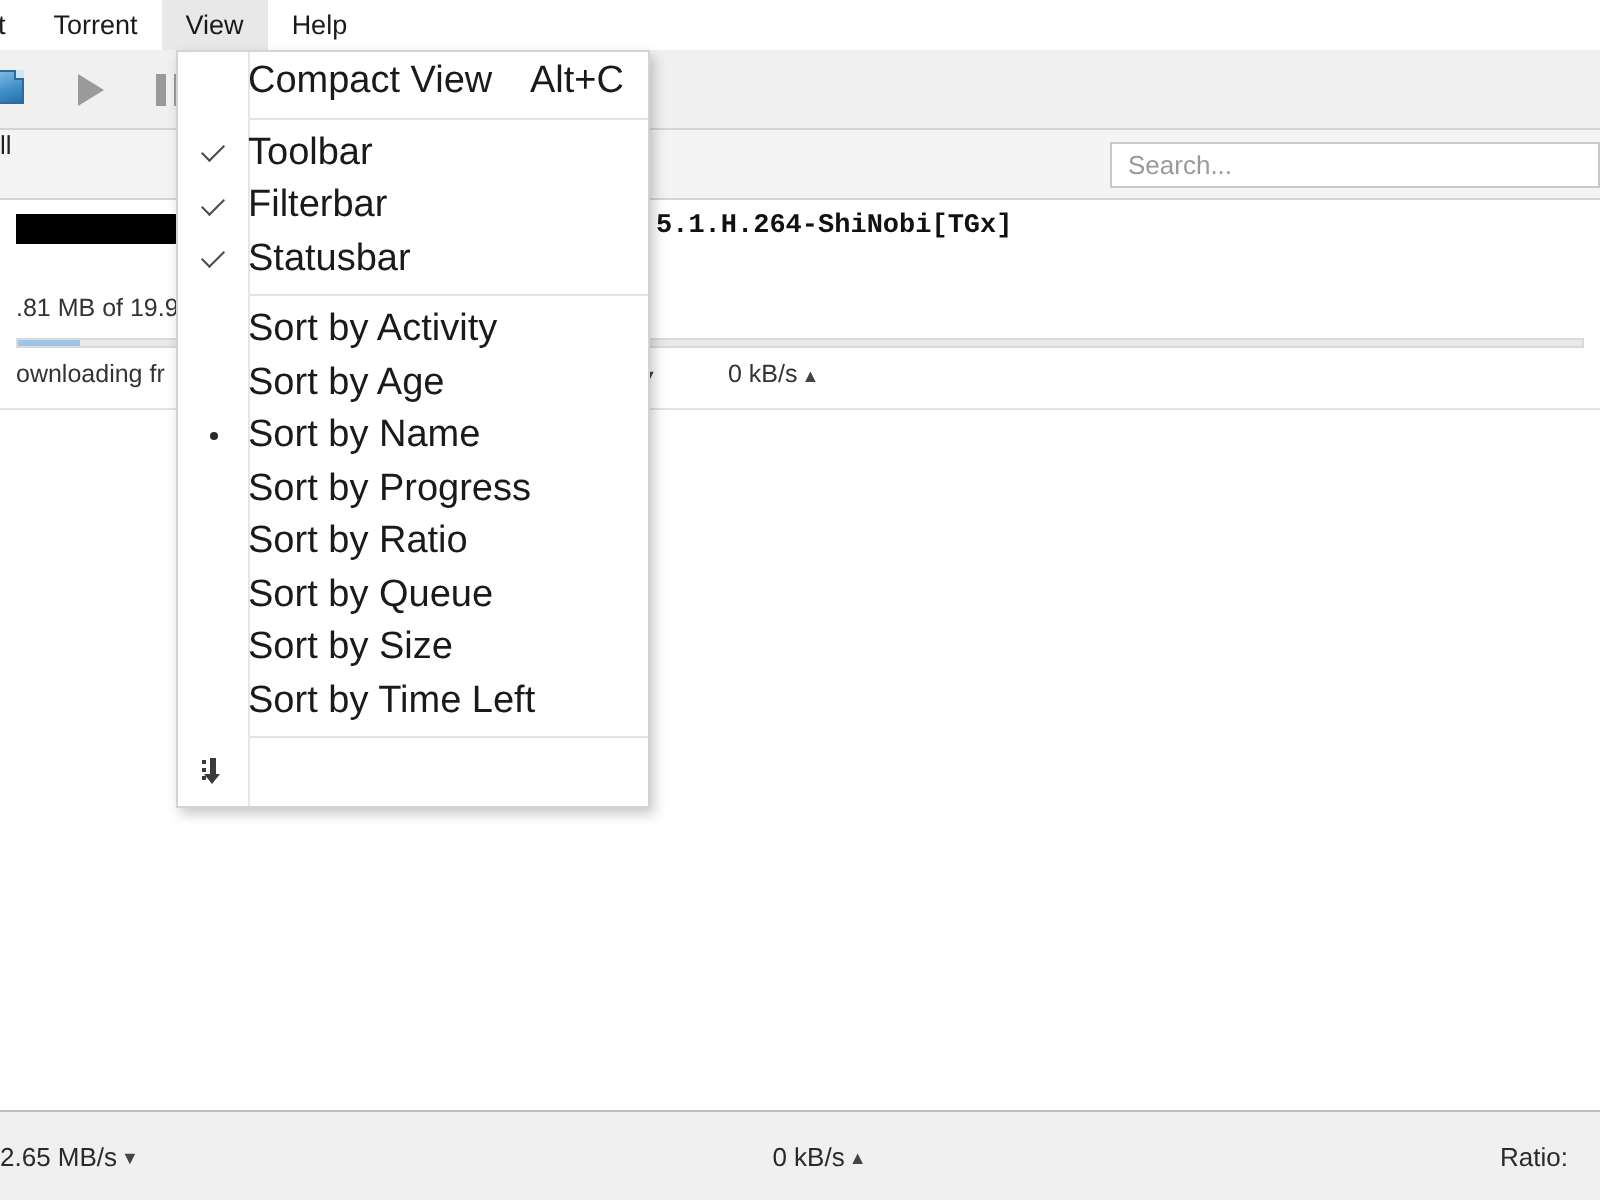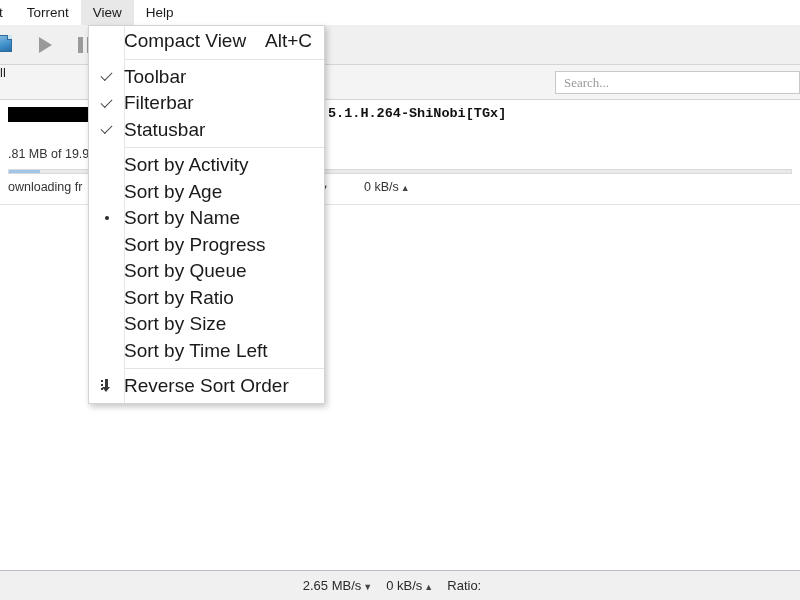--- a/index.html
+++ b/index.html
@@ -117,21 +117,21 @@
   }
   .search-wrap {
     position: absolute;
     right: 0; top: 6px;
     width: 245px; height: 23px;
   }
   .search-input {
     width: 100%; height: 100%;
     border: 1px solid #c8c8c8;
     background: #ffffff;
-    font-family: Liberation Serif, serif;
+    font-family: Liberation Sans, sans-serif;
     font-size: 13px;
     color: #333;
     padding: 0 8px;
     outline: none;
   }
   .search-input::placeholder { color: #9a9a9a; }
 
   
   .torrent-list {
     position: absolute;
@@ -203,26 +203,26 @@
     font-size: 9px;
     color: #444;
     vertical-align: middle;
     margin-left: 2px;
   }
 
   
   .statusbar {
     position: absolute;
     bottom: 0; left: 0;
-    width: 800px; height: 30px;
+    width: 800px; height: 45px;
     background: #f0f0f0;
     border-top: 1px solid #b9bcc7;
     display: flex;
     align-items: center;
-    justify-content: center;
+    justify-content: space-between;
     font-size: 13px;
     color: #2a2a2a;
     z-index: 6;
   }
   .sb-item {
     margin-right: 14px;
     white-space: nowrap;
   }
   .sb-item:last-child { margin-right: 16px; }
 
@@ -432,41 +432,40 @@
             <span class="radio-glyph"></span>
           </span>
           <span class="label">Sort by Name</span>
         </div>
         <div class="menu-item">
           <span class="menu-marker"></span>
           <span class="label">Sort by Progress</span>
         </div>
         <div class="menu-item">
           <span class="menu-marker"></span>
+          <span class="label">Sort by Ratio</span>
+        </div>
+        <div class="menu-item">
+          <span class="menu-marker"></span>
           <span class="label">Sort by Queue</span>
-        </div>
-        <div class="menu-item">
-          <span class="menu-marker"></span>
-          <span class="label">Sort by Ratio</span>
         </div>
         <div class="menu-item">
           <span class="menu-marker"></span>
           <span class="label">Sort by Size</span>
         </div>
         <div class="menu-item">
           <span class="menu-marker"></span>
           <span class="label">Sort by Time Left</span>
         </div>
         <div class="menu-sep"></div>
         <div class="menu-item">
           <span class="menu-marker">
             <span class="revsort-glyph">
               <span class="dots"></span>
               <span class="arr"></span>
               <span class="arrhead"></span>
             </span>
           </span>
-          <span class="label">Reverse Sort Order</span>
         </div>
       </div>
   </div>
 
 </div>
 
 </body></html>

